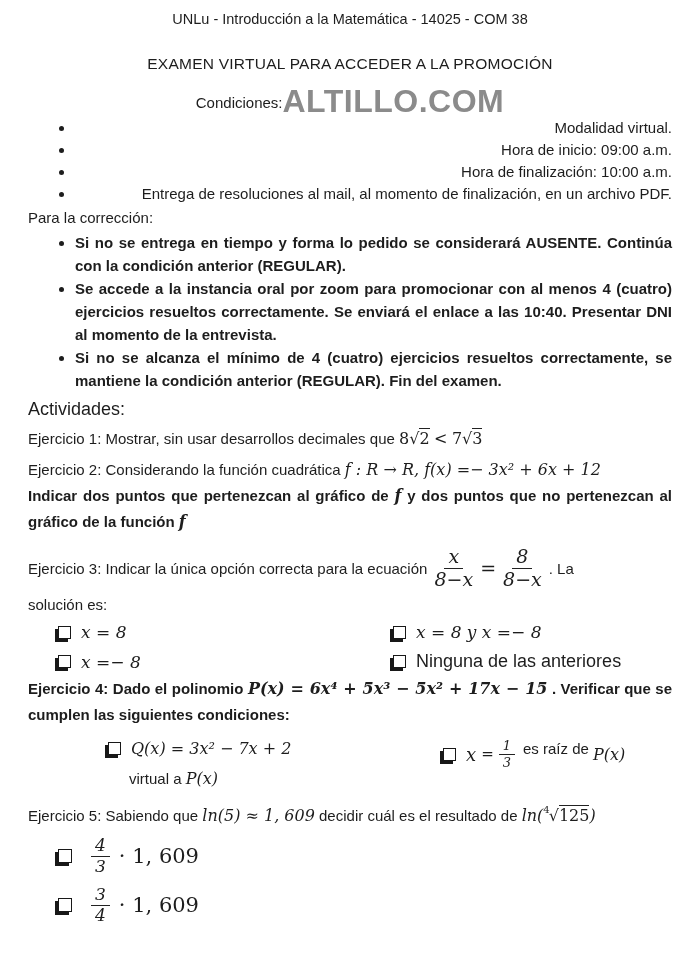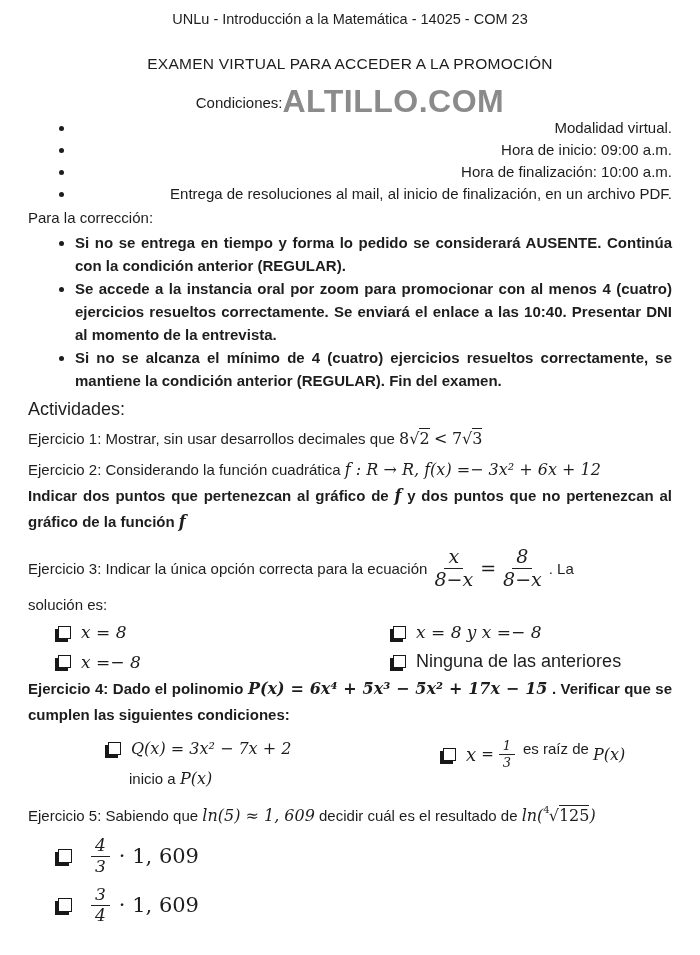--- a/index.html
+++ b/index.html
@@ -70,34 +70,34 @@
   .opts5 { margin:6px 0 0 27px; }
   .o5-row { display:flex; align-items:center; gap:9px; margin-bottom:10px; min-height:34px; }
   .o5-frac { font-size:17px; }
   .o5-rest { font-size:21px; }
 </style>
 </head>
 <body>
 
 <div class="page">
 
-  <div class="hdr-line">UNLu - Introducción a la Matemática - 14025 - COM 23</div>
+  <div class="hdr-line">UNLu - Introducción a la Matemática - 14025 - COM 38</div>
 
   <div class="exam-title">EXAMEN VIRTUAL PARA ACCEDER A LA PROMOCIÓN</div>
 
   <div class="cond-row">
     <span class="sec-label">Condiciones:</span>
     <span class="watermark">ALTILLO.COM</span>
   </div>
 
   <ul class="blt">
     <li>Modalidad virtual.</li>
     <li>Hora de inicio: 09:00 a.m.</li>
     <li>Hora de finalización: 10:00 a.m.</li>
-    <li>Entrega de resoluciones al mail, al inicio de finalización, en un archivo PDF.</li>
+    <li>Entrega de resoluciones al mail, al momento de finalización, en un archivo PDF.</li>
   </ul>
 
   <div class="sec-label" style="margin-top:2px;">Para la corrección:</div>
 
   <ul class="blt just">
     <li>Si no se entrega en tiempo y forma lo pedido se considerará AUSENTE. Continúa con la condición anterior (REGULAR).</li>
     <li>Se accede a la instancia oral por zoom para promocionar con al menos 4 (cuatro) ejercicios resueltos correctamente. Se enviará el enlace a las 10:40. Presentar DNI al momento de la entrevista.</li>
     <li>Si no se alcanza el mínimo de 4 (cuatro) ejercicios resueltos correctamente, se mantiene la condición anterior (REGULAR). Fin del examen.</li>
   </ul>
 
@@ -166,21 +166,21 @@
       <span class="m mathsize">P(x) = 6x⁴ + 5x³ − 5x² + 17x − 15</span>
       <span>. Verificar que se cumplen las siguientes condiciones:</span>
     </div>
     <div class="opts4">
       <div class="o4-left">
         <div class="o4-line1">
           <span class="cb"></span>
           <span class="m">Q(x) = 3x² − 7x + 2</span>
         </div>
         <div class="o4-line2">
-          <span>inicio a</span>
+          <span>virtual a</span>
           <span class="m mathsize">P(x)</span>
         </div>
       </div>
       <div class="o4-right">
         <span class="cb"></span>
         <span class="m o4r-x">x</span>
         <span class="mn" style="margin:0 5px;">=</span>
         <span class="frac o4r-frac">
           <span class="fn">1</span>
           <span class="fd">3</span>

